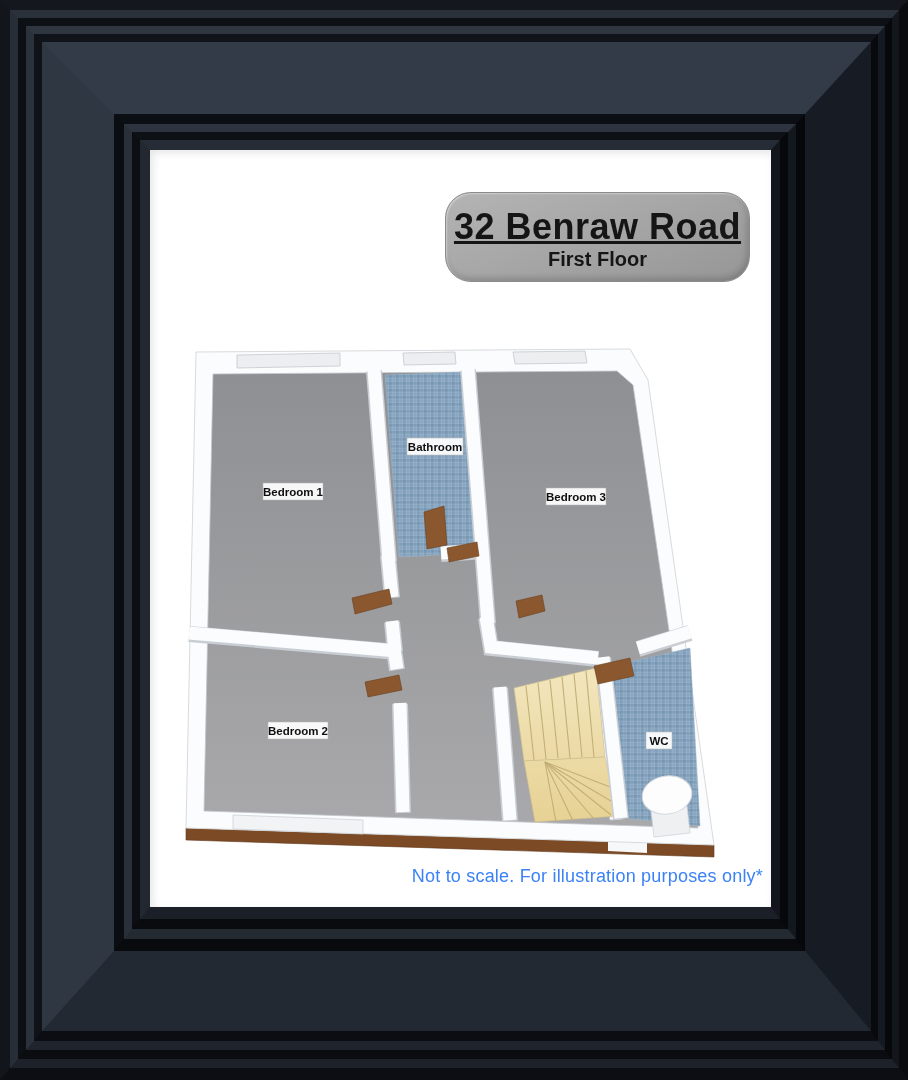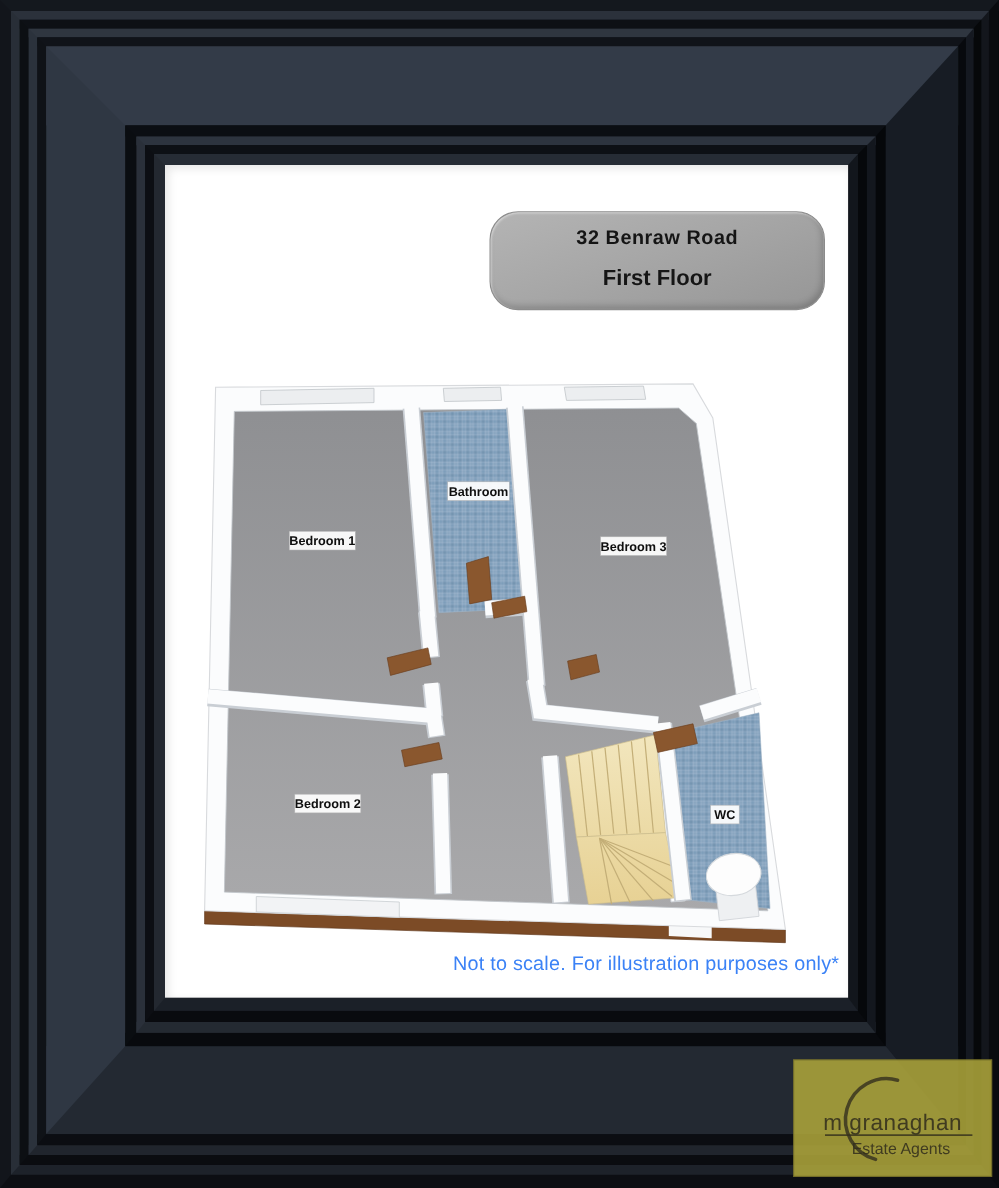--- a/index.html
+++ b/index.html
@@ -16,22 +16,22 @@
   #r7{inset:124px 112px 141px 124px;border-width:8px 8px 10px 8px;border-color:#2d343f #13171e #242a32 #2a303a;}
   #r8{inset:132px 120px 151px 132px;border-width:8px 8px 10px 8px;border-color:#0d1015 #06080b #090b0f #0c0e13;}
   #rLip{inset:140px 128px 161px 140px;border-width:10px 9px 12px 10px;border-color:#262c35 #12161c #1b2028 #232830;}
   #mat{position:absolute;left:150px;top:150px;right:137px;bottom:173px;background:#ffffff;
        box-shadow:inset 3px 3px 9px rgba(0,0,0,.10);}
   #badge{position:absolute;left:295px;top:42px;width:303px;height:88px;border-radius:26px;
          background:linear-gradient(160deg,#b4b4b4 0%,#a7a7a7 45%,#969696 100%);
          border:1px solid #8b8b8b;
          box-shadow:inset 1px 1px 2px rgba(255,255,255,.45), inset -2px -3px 6px rgba(0,0,0,.18);
          text-align:center;color:#151515;}
-  #badge .l1{margin-top:13px;font-size:18px;font-weight:bold;letter-spacing:.5px;}
-  #badge .l2{margin-top:15px;font-size:20px;font-weight:bold;}
+  #badge .l1{margin-top:13px;font-size:36px;font-weight:bold;letter-spacing:.5px;text-decoration:underline;}
+  #badge .l2{margin-top:0;font-size:20px;font-weight:bold;}
   #plan{position:absolute;left:0;top:0;width:621px;height:757px;}
   #disclaimer{position:absolute;right:8px;top:716px;font-size:18px;color:#3b82f6;letter-spacing:.2px;white-space:nowrap;}
   #logo{position:absolute;left:721px;top:963px;width:179px;height:105px;
         background:rgba(172,164,58,0.88);border:1px solid rgba(45,42,20,.35);}
   #logo svg{position:absolute;inset:0;}
   .roomlabel{font-family:"Liberation Sans",sans-serif;font-size:11.5px;font-weight:bold;fill:#0f0f0f;}
   .labelbox{fill:#ffffff;fill-opacity:.92;stroke:#b5b5b5;stroke-width:.5;}
 </style>
 </head>
 <body>
@@ -167,22 +167,14 @@
         <rect class="labelbox" x="268" y="722" width="60" height="17"></rect>
         <text class="roomlabel" x="298" y="734.5" text-anchor="middle">Bedroom 2</text>
         <rect class="labelbox" x="646" y="732" width="26" height="17"></rect>
         <text class="roomlabel" x="659" y="744.5" text-anchor="middle">WC</text>
       </g>
     </svg>
 
     <div id="disclaimer">Not to scale. For illustration purposes only*</div>
   </div>
 
-  <div id="logo">
-    <svg viewBox="0 0 179 105">
-      <path d="M94,18 A36,36 0 1 0 74,90" fill="none" stroke="#3a3520" stroke-width="3.2" stroke-linecap="round" opacity=".85"></path>
-      <text x="89.5" y="63" text-anchor="middle" font-size="20.5" letter-spacing="0.5" fill="#332f1c" fill-opacity=".88" font-family="Liberation Sans, sans-serif">m granaghan</text>
-      <path d="M28,68 L162,68" stroke="#332f1c" stroke-width="1.6" opacity=".8"></path>
-      <text x="97" y="85" text-anchor="middle" font-size="14.5" fill="#332f1c" fill-opacity=".88" font-family="Liberation Sans, sans-serif">Estate Agents</text>
-    </svg>
-  </div>
 
 </div>
 
 </body></html>

